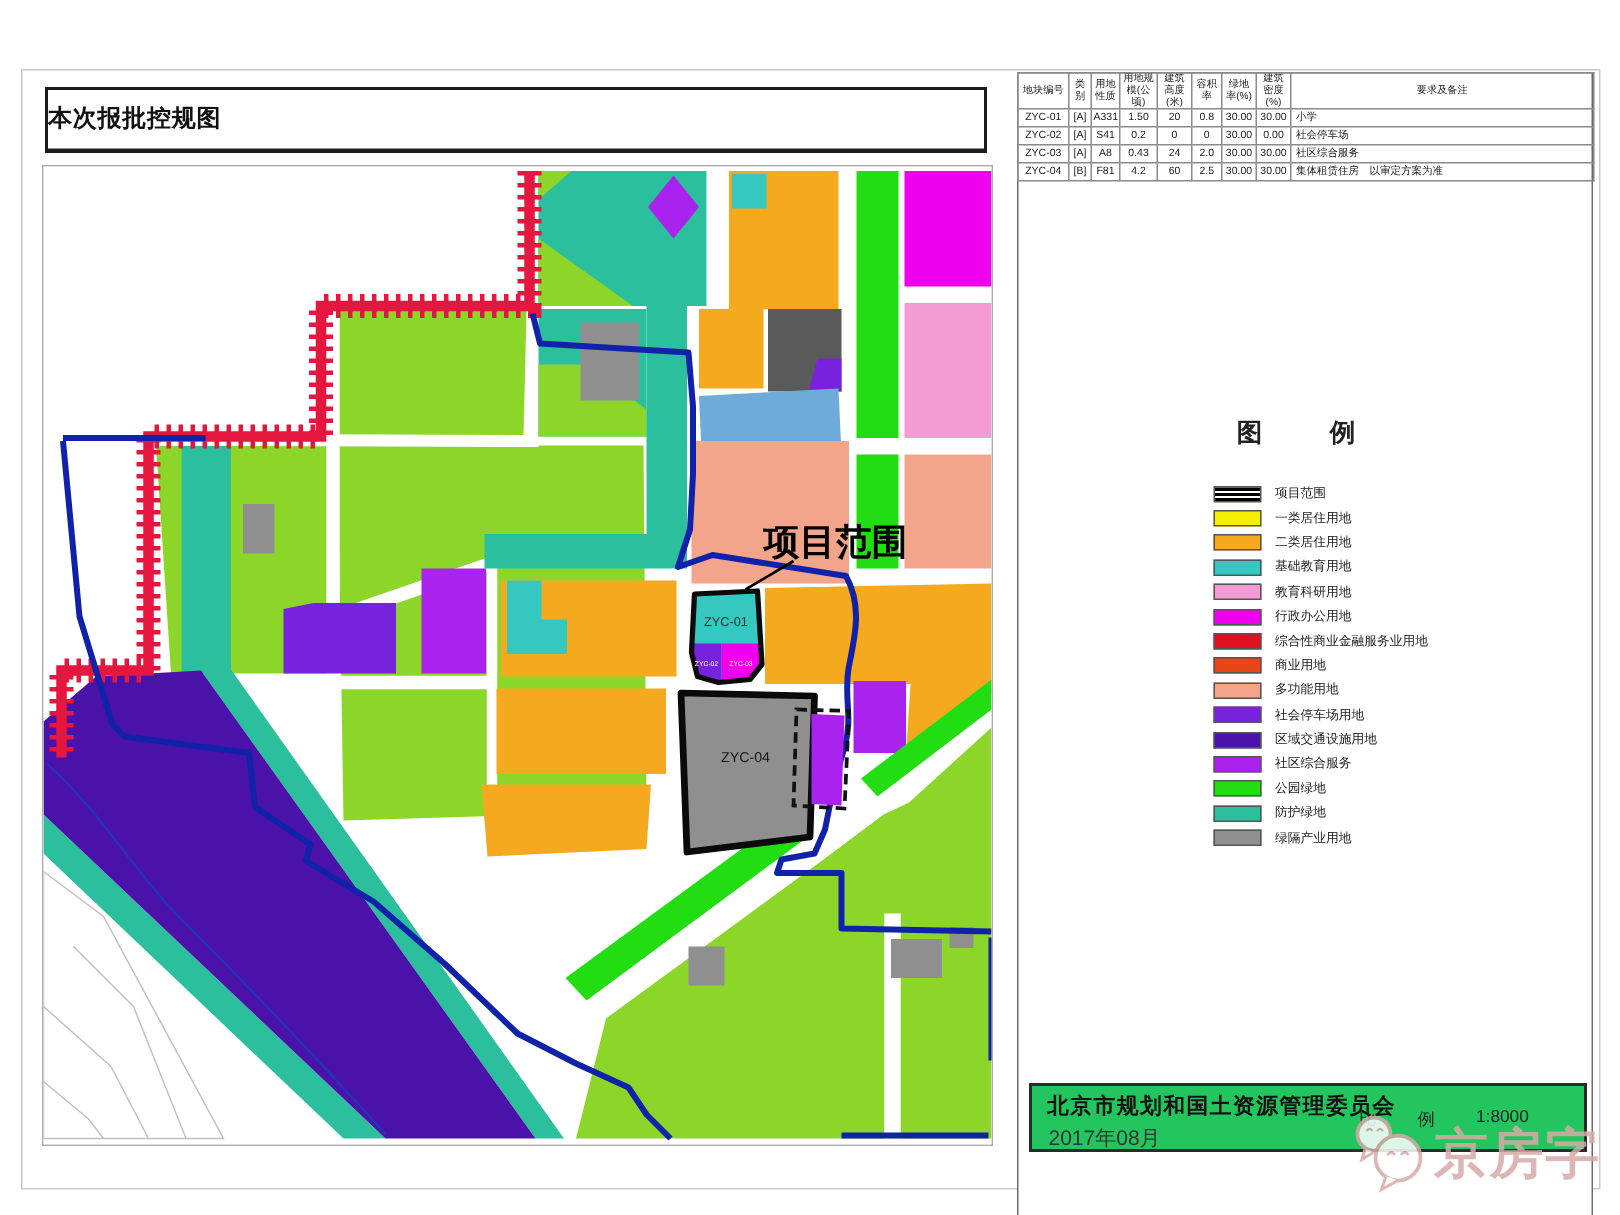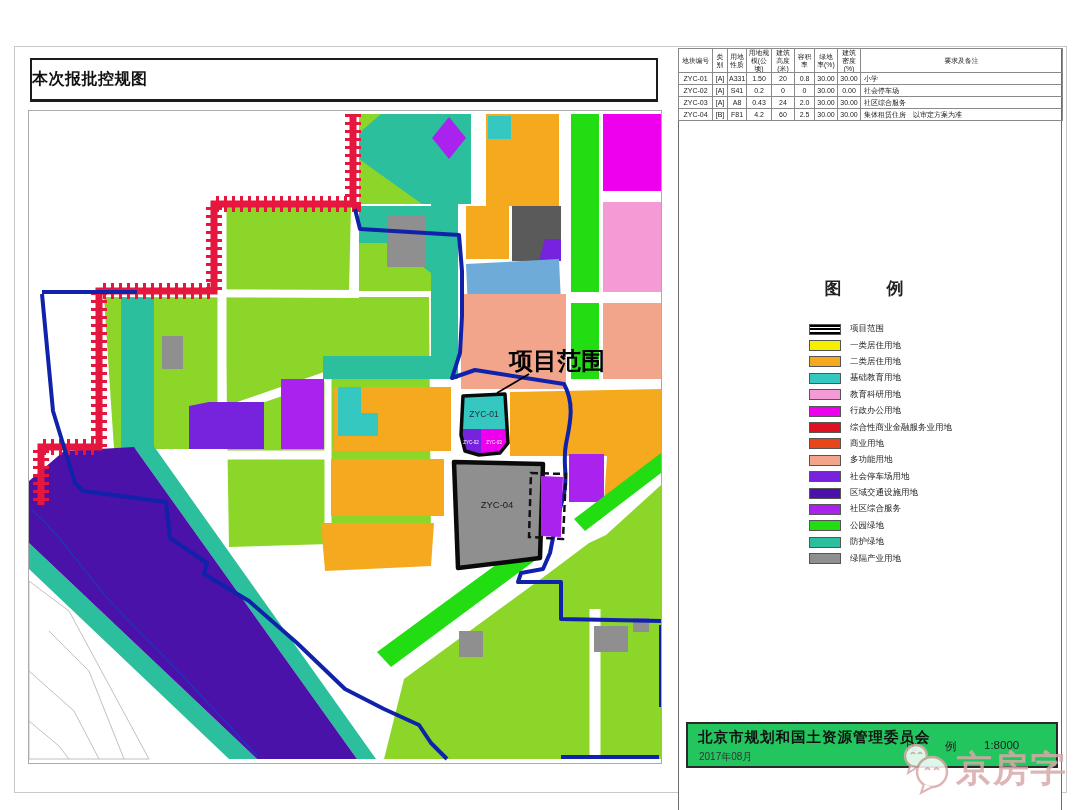--- a/index.html
+++ b/index.html
@@ -26,21 +26,21 @@
   #plot-table{border:1px solid #555;}
   #legend-title{left:0;top:228px;width:384px;text-align:center;font-size:17px;font-weight:bold;letter-spacing:14px;color:#222;}
   #legend-items{left:130px;top:272px;}
   .legend-row{display:flex;align-items:center;height:16.4px;}
   .swatch{width:30px;height:9px;border:0.5px solid #555;flex:0 0 30px;}
   .sw-outline{background:linear-gradient(#000 0 2px,#fff 2px 3.5px,#000 3.5px 5.5px,#fff 5.5px 7px,#000 7px 9px);}
   .legend-label{font-size:8.5px;margin-left:9px;color:#222;white-space:nowrap;}
   
   #sig-box{left:686px;top:722px;width:372px;height:46px;border:2px solid #2a2a2a;box-sizing:border-box;background:#22c55e;}
   #sig-agency{position:absolute;left:10px;top:4px;font-size:14.5px;font-weight:bold;letter-spacing:1px;color:#111;}
-  #sig-date{position:absolute;left:11px;top:26px;font-size:10px;color:#333;text-align:right;}
+  #sig-date{position:absolute;left:11px;top:26px;font-size:14px;color:#333;text-align:right;}
   #sig-scale-label{position:absolute;left:218px;top:15px;font-size:11.5px;letter-spacing:8px;color:#222;}
   #sig-scale-value{position:absolute;left:296px;top:15px;font-size:11.5px;color:#222;text-align:center;}
   
   #watermark{left:900px;top:736px;width:180px;height:66px;z-index:6;display:flex;align-items:center;opacity:.85;}
   #watermark .wm-text{font-size:36px;font-weight:bold;color:#d9a9a9;
       font-family:"Liberation Serif","DejaVu Serif",serif;letter-spacing:1px;margin-left:2px;text-align:right;}
   svg text{font-family:"Liberation Sans","DejaVu Sans",sans-serif;}
 </style>
 </head>
 <body>

